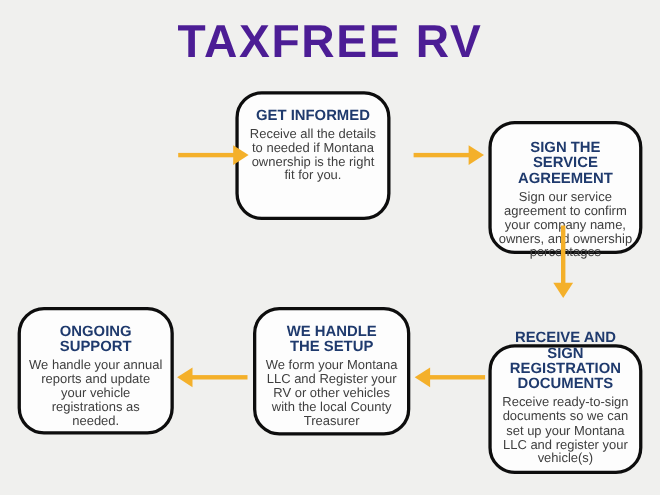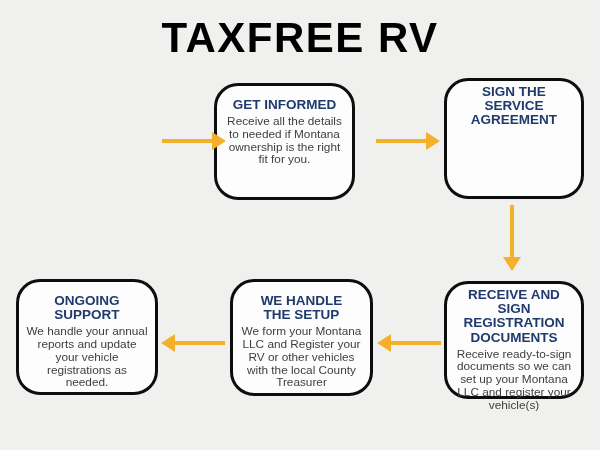--- a/index.html
+++ b/index.html
@@ -14,53 +14,53 @@
   }
   .main-title {
     position: absolute;
     top: 14px;
     left: 0;
     width: 600px;
     text-align: center;
     font-size: 42px;
     font-weight: 800;
     letter-spacing: 1.5px;
-    color: #000000;
+    color: #4c1d95;
   }
   .step-box {
     position: absolute;
     background: #fdfdfd;
     border: 3px solid #0d0d0d;
     border-radius: 24px;
     display: flex;
     flex-direction: column;
     align-items: center;
     text-align: center;
     padding: 12px 6px 5px 6px;
   }
-  .step-box.dense { padding-top: 4px; }
+  .step-box.dense { padding-top: 14px; margin-top: 32px; }
   .step-title {
     color: #1f3a6d;
     font-weight: bold;
     font-size: 13.5px;
     line-height: 1.05;
     margin-bottom: 3px;
   }
   .step-title.narrow { max-width: 100px; }
   .step-desc {
     color: #3e3e3e;
     font-size: 11.8px;
     line-height: 1.08;
   }
   .box1 { left: 17px;  top: 83px;  width: 141px; height: 117px; }
   .box2 { left: 214px; top: 83px;  width: 141px; height: 117px; }
   .box3 { left: 444px; top: 78px;  width: 140px; height: 121px; }
   .box4 { left: 16px;  top: 279px; width: 142px; height: 116px; }
   .box5 { left: 230px; top: 279px; width: 143px; height: 117px; }
-  .box6 { left: 444px; top: 281px; width: 140px; height: 118px; }
+  .box6 { left: 444px; top: 281px; width: 140px; height: 118px; justify-content: flex-end; }
 
   .arrow { position: absolute; }
   .arrow .shaft { position: absolute; background: #f4b02a; }
   .arrow .head  { position: absolute; width: 0; height: 0; }
 
   .arrow-right { width: 64px; height: 18px; }
   .arrow-right .shaft { left: 0; top: 7px; width: 52px; height: 4px; }
   .arrow-right .head {
     right: 0; top: 0;
     border-top: 9px solid transparent;
@@ -97,20 +97,21 @@
   <h1 class="main-title">TAXFREE RV</h1>
 
 
   <div class="step-box box2">
     <div class="step-title">GET INFORMED</div>
     <div class="step-desc">Receive all the details to needed if Montana ownership is the right fit for you.</div>
   </div>
 
   <div class="step-box box3 dense">
     <div class="step-title">SIGN THE SERVICE AGREEMENT</div>
+    <div class="step-desc">Sign our service agreement to confirm your company name, owners, and ownership percentages</div>
   </div>
 
   <div class="step-box box5">
     <div class="step-title narrow">WE HANDLE THE SETUP</div>
     <div class="step-desc">We form your Montana LLC and Register your RV or other vehicles with the local County Treasurer</div>
   </div>
 
   <div class="step-box box4">
     <div class="step-title">ONGOING SUPPORT</div>
     <div class="step-desc">We handle your annual reports and update your vehicle registrations as needed.</div>

